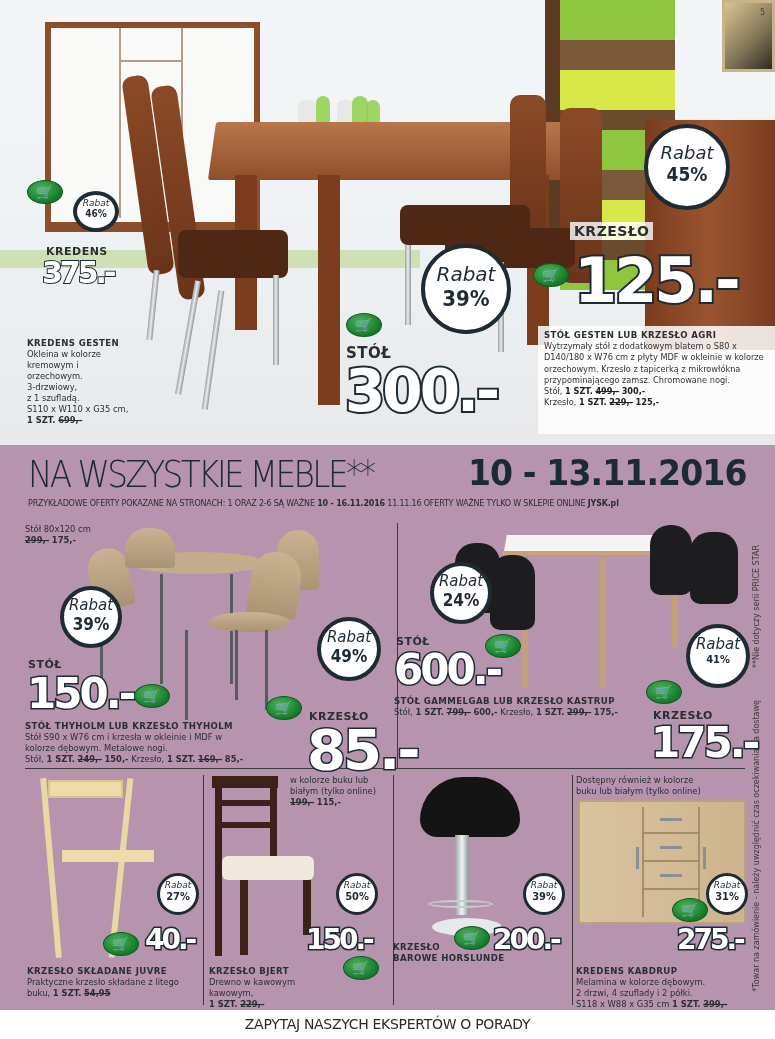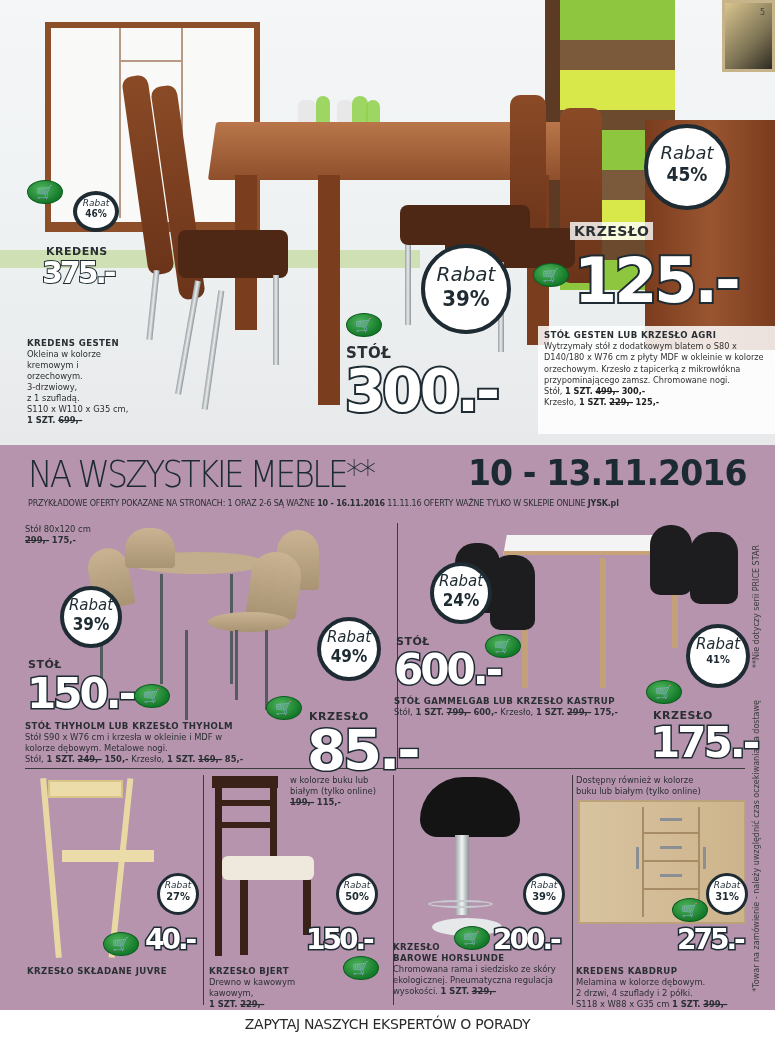--- a/index.html
+++ b/index.html
@@ -219,20 +219,21 @@
 <div class="abs" style="left:118px;top:778px;width:6px;height:180px;background:#e8d8a4;transform:rotate(6deg)"></div>
 <div class="abs" style="left:62px;top:850px;width:92px;height:12px;background:#ecdcaa"></div>
 <div class="abs bubble" style="left:157px;top:873px;width:42px;height:42px;font-size:9px;padding-top:4px;border-width:3px">
   <span class="r">Rabat</span>
   <span class="p" style="font-size:11px">27%</span>
 </div>
 <div class="abs cart" style="left:103px;top:932px">🛒</div>
 <div class="abs price" style="left:145px;top:926px;font-size:28px;-webkit-text-stroke:3px #1e2b33">40.-</div>
 <div class="abs txt" style="left:27px;top:966px;width:170px">
   <div class="hd">KRZESŁO SKŁADANE JUVRE</div>
+  <div><span>Praktyczne krzesło składane z litego buku,</span> <b>1 SZT.</b> <b class="s">54,95</b></div>
 </div>
 
 <div class="abs" style="left:212px;top:776px;width:66px;height:12px;background:#3a2218"></div>
 <div class="abs" style="left:215px;top:776px;width:7px;height:180px;background:#3a2218"></div>
 <div class="abs" style="left:270px;top:776px;width:7px;height:100px;background:#3a2218"></div>
 <div class="abs" style="left:220px;top:800px;width:52px;height:6px;background:#3a2218"></div>
 <div class="abs" style="left:220px;top:822px;width:52px;height:6px;background:#3a2218"></div>
 <div class="abs" style="left:222px;top:856px;width:92px;height:24px;background:#efe8dc;border-radius:6px"></div>
 <div class="abs" style="left:240px;top:880px;width:8px;height:75px;background:#3a2218"></div>
 <div class="abs" style="left:303px;top:880px;width:8px;height:55px;background:#3a2218"></div>
@@ -259,21 +260,20 @@
 <div class="abs" style="left:432px;top:918px;width:70px;height:18px;background:#e6e8ea;border-radius:50%"></div>
 <div class="abs bubble" style="left:523px;top:873px;width:42px;height:42px;font-size:9px;padding-top:4px;border-width:3px">
   <span class="r">Rabat</span>
   <span class="p" style="font-size:11px">39%</span>
 </div>
 <div class="abs cart" style="left:454px;top:926px">🛒</div>
 <div class="abs price" style="left:493px;top:926px;font-size:28px;-webkit-text-stroke:3px #1e2b33">200.-</div>
 <div class="abs txt" style="left:393px;top:942px;width:170px">
   <div class="hd">KRZESŁO</div>
   <div class="hd">BAROWE HORSLUNDE</div>
-  <div><span>Chromowana rama i siedzisko ze skóry ekologicznej. Pneumatyczna regulacja wysokości.</span> <b>1 SZT.</b> <b class="s">329,-</b></div>
 </div>
 
 <div class="abs txt" style="left:576px;top:775px;width:160px">
   <div>Dostępny również w kolorze</div>
   <div>buku lub białym (tylko online)</div>
 </div>
 <div class="abs" style="left:578px;top:800px;width:168px;height:124px;background:linear-gradient(90deg,#d8c3a0,#cdb48c);border:2px solid #bca27a">
   <div class="abs" style="left:62px;top:5px;width:2px;height:110px;background:#a88c66"></div>
   <div class="abs" style="left:118px;top:5px;width:2px;height:110px;background:#a88c66"></div>
   <div class="abs" style="left:64px;top:30px;width:54px;height:2px;background:#a88c66"></div>

